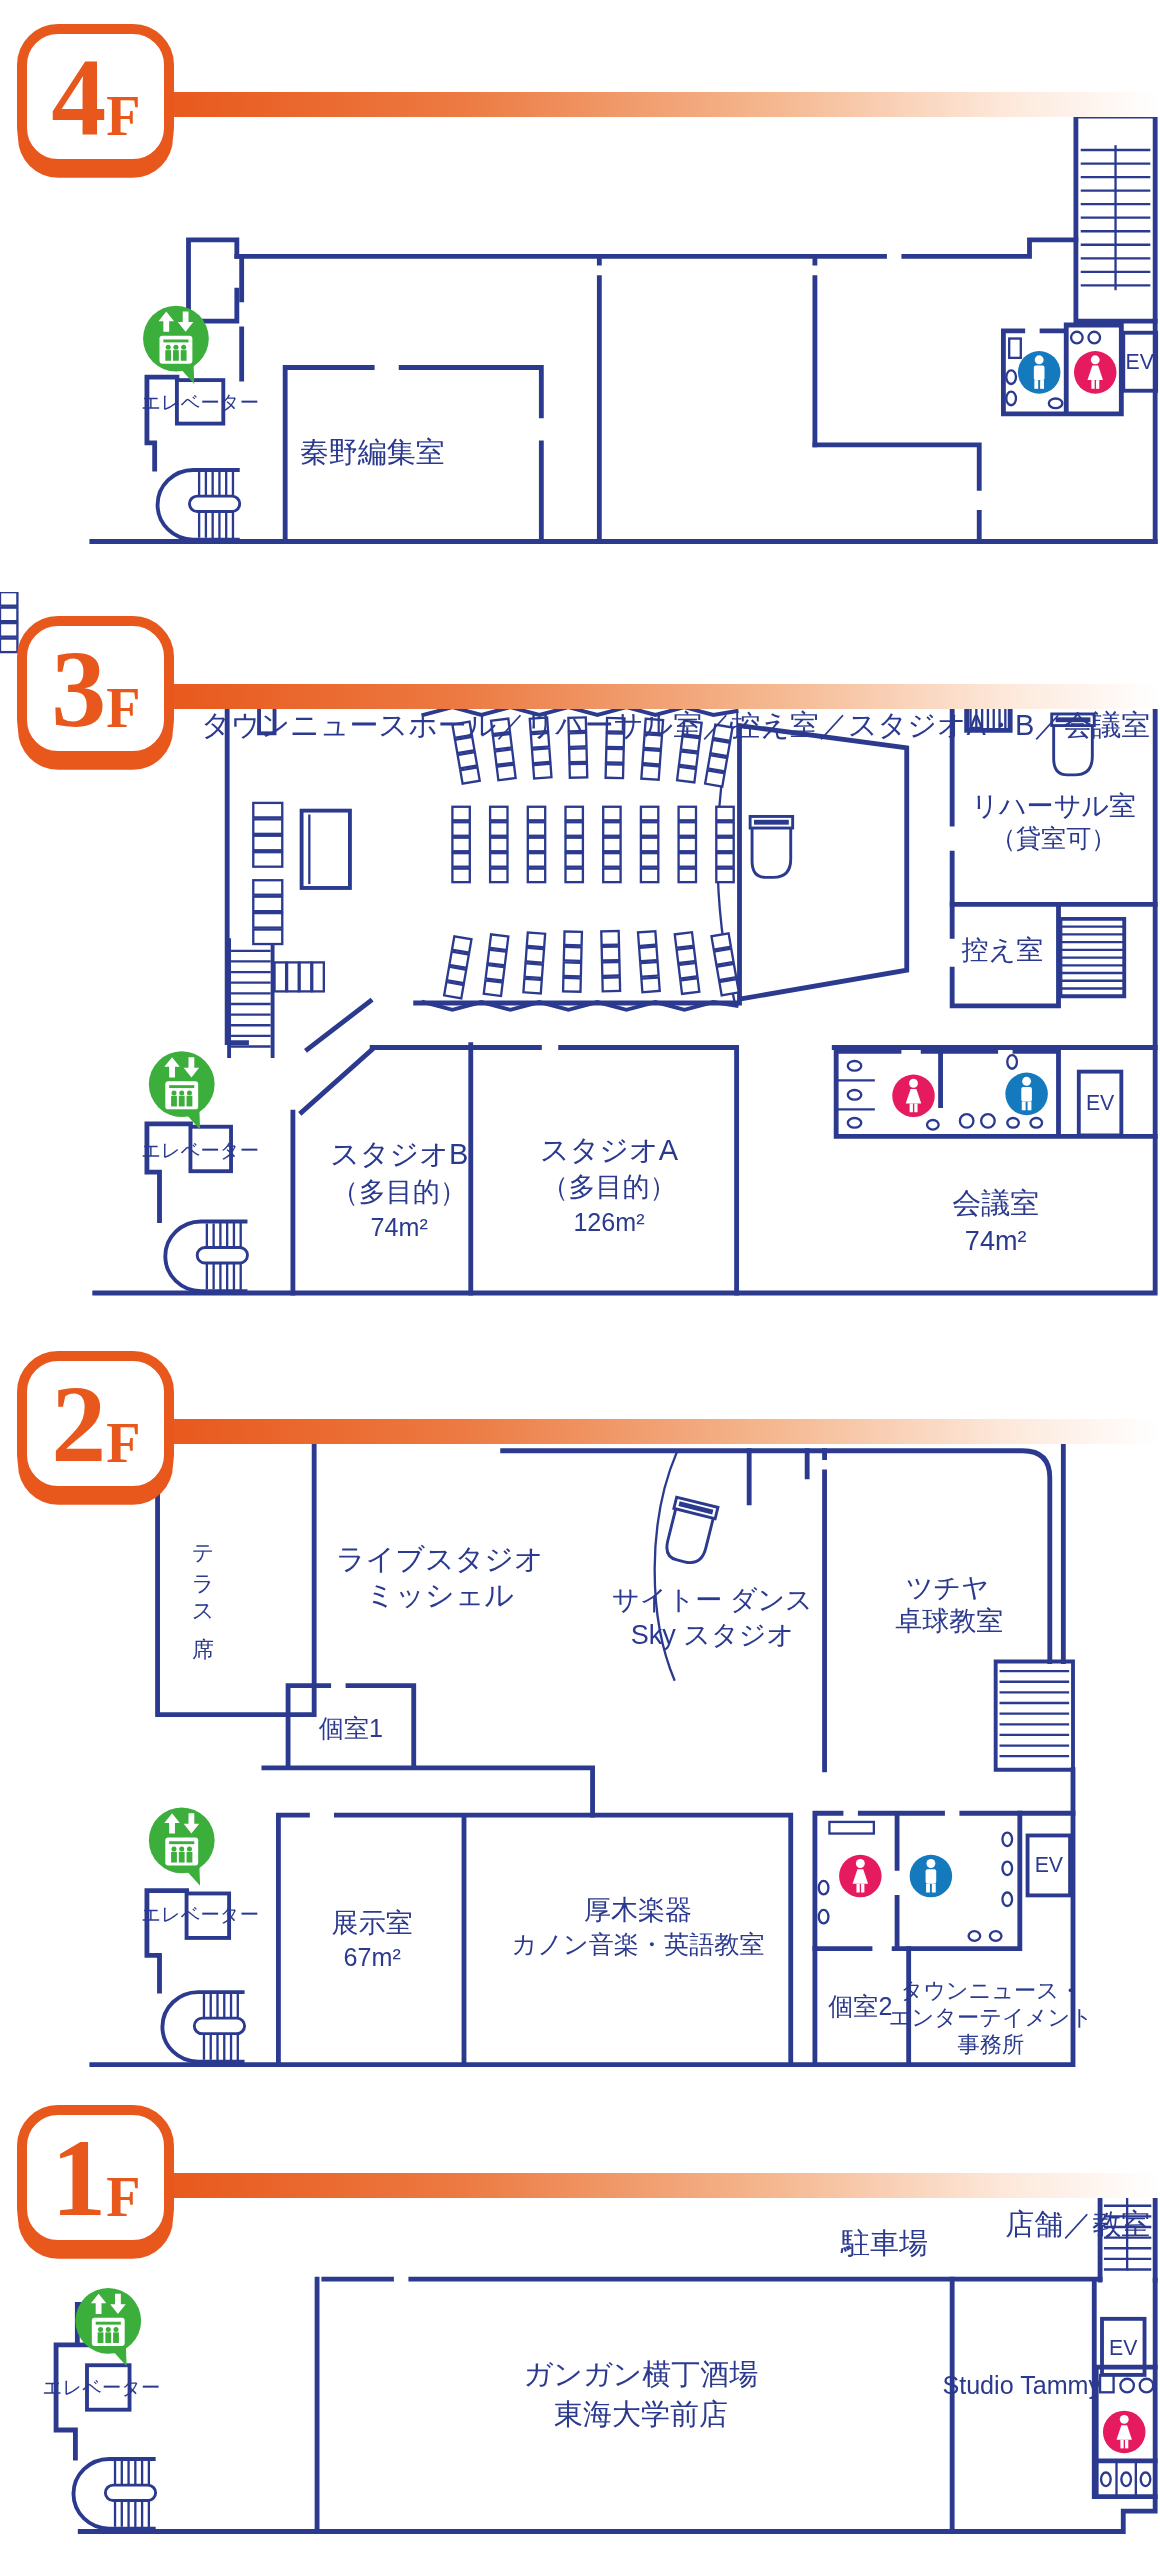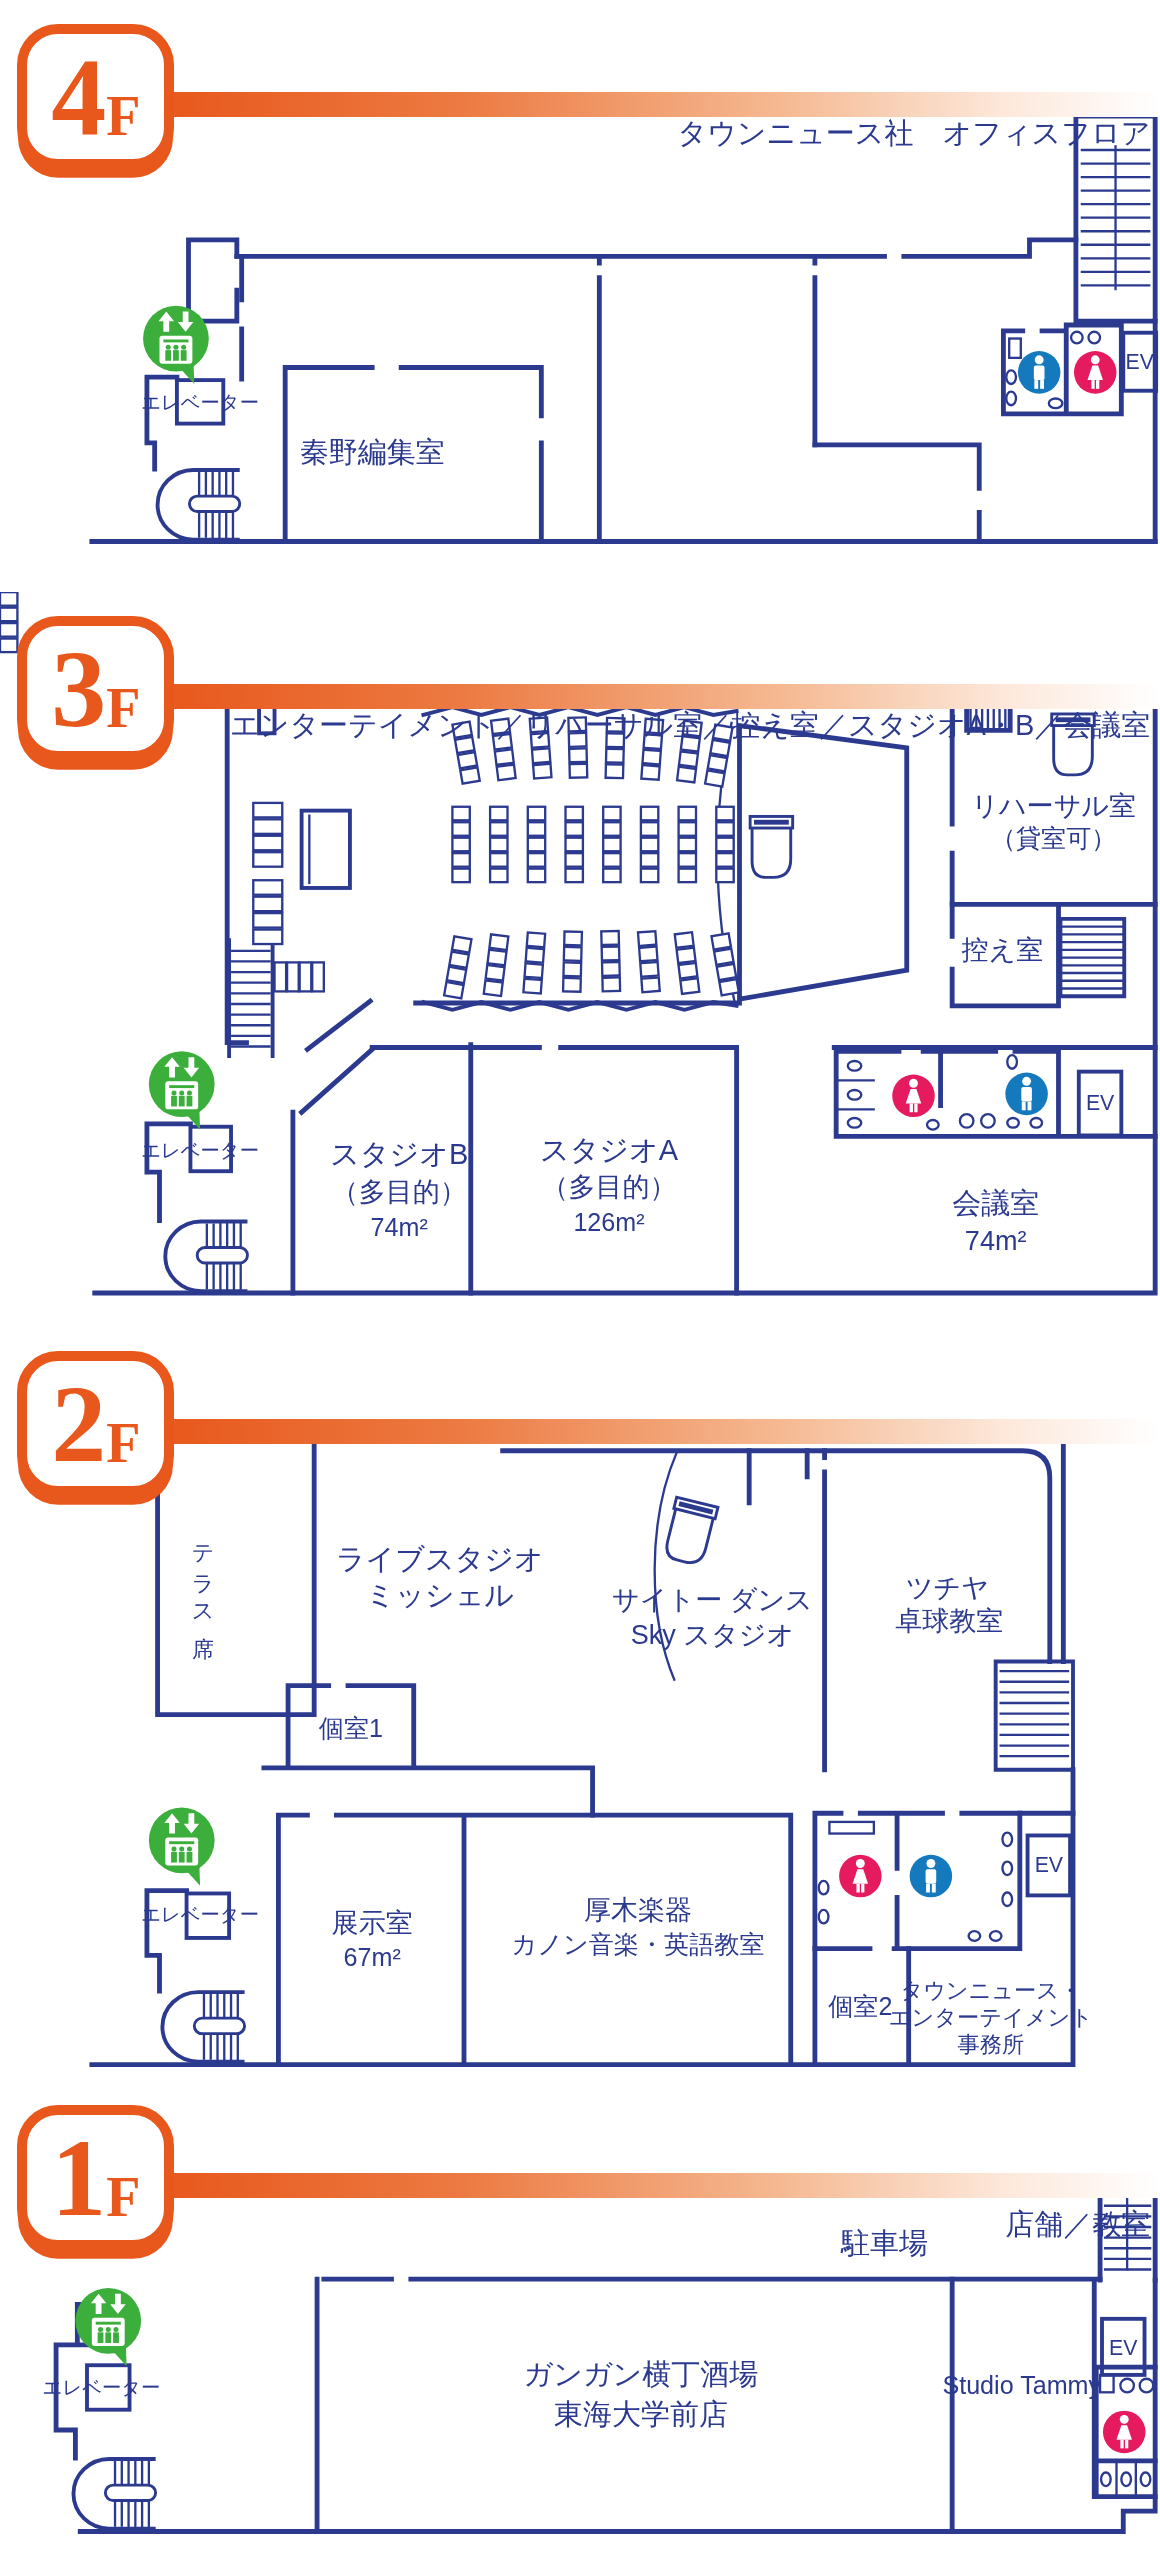--- a/index.html
+++ b/index.html
@@ -81,21 +81,20 @@
     </g>
   </defs>
 </svg>
 
 <section class="floor" style="height:592px">
   <div class="bar"></div>
   <div class="badge">
     <span class="num">4</span>
         <span class="suf">F</span>
   </div>
-  <div class="desc">タウンニュース社　オフィスフロア</div>
   <svg class="plan" width="1160" height="592" viewBox="0 0 1200 612">
     <g>
       <path class="w" d="M1113,120 H1195 V332 H1113 Z"></path>
       <path class="thin" d="M1118,155h72 M1118,169h72 M1118,183h72 M1118,197h72 M1118,211h72 M1118,225h72 M1118,239h72 M1118,253h72 M1118,267h72 M1118,281h72 M1118,295h72"></path>
       <path class="thin" d="M1154,150 V300"></path>
       <path class="w" d="M1195,332 V560"></path>
       <path class="w" d="M95,560 H1195"></path>
       <path class="w" d="M245,265 H915 M935,265 H1065 L1065,248 H1113"></path>
       <path class="w" d="M195,248 V332 M195,248 H245 M245,248 V265 M195,332 H245 M245,300 V332"></path>
       <path class="w" d="M250,265 V310 M250,340 V392"></path>
@@ -124,21 +123,21 @@
     <text x="385" y="478" class="f30">秦野編集室</text>
   </svg>
 </section>
 
 <section class="floor" style="height:735px">
   <div class="bar"></div>
   <div class="badge">
     <span class="num">3</span>
         <span class="suf">F</span>
   </div>
-  <div class="desc">エンターテイメント／リハーサル室／控え室／スタジオA・B／会議室</div>
+  <div class="desc">タウンニュースホール／リハーサル室／控え室／スタジオA・B／会議室</div>
   <svg class="plan" width="1160" height="735" viewBox="0 0 760 760" style="width:1160px">
   </svg>
   <svg class="plan" width="1160" height="735" viewBox="0 0 1200 760">
     <g>
       <path class="w" d="M235,113 H1000 M1045,113 H1195 M1195,113 V725 M98,725 H1195 M235,113 V466 M235,466 H255"></path>
       <path class="w" d="M1000,113 V143 H1045 V113"></path>
       <path class="thin" d="M1004,115v26 M1010,115v26 M1016,115v26 M1022,115v26 M1028,115v26 M1034,115v26 M1040,115v26"></path>
       <rect x="268" y="118" width="16" height="28" class="w4"></rect>
       <path class="w" d="M985,113 V240 M985,270 V323 M985,323 H1195"></path>
       <path class="w" d="M985,323 V356 M985,390 V428 M985,428 H1095 M1095,323 V428"></path>

